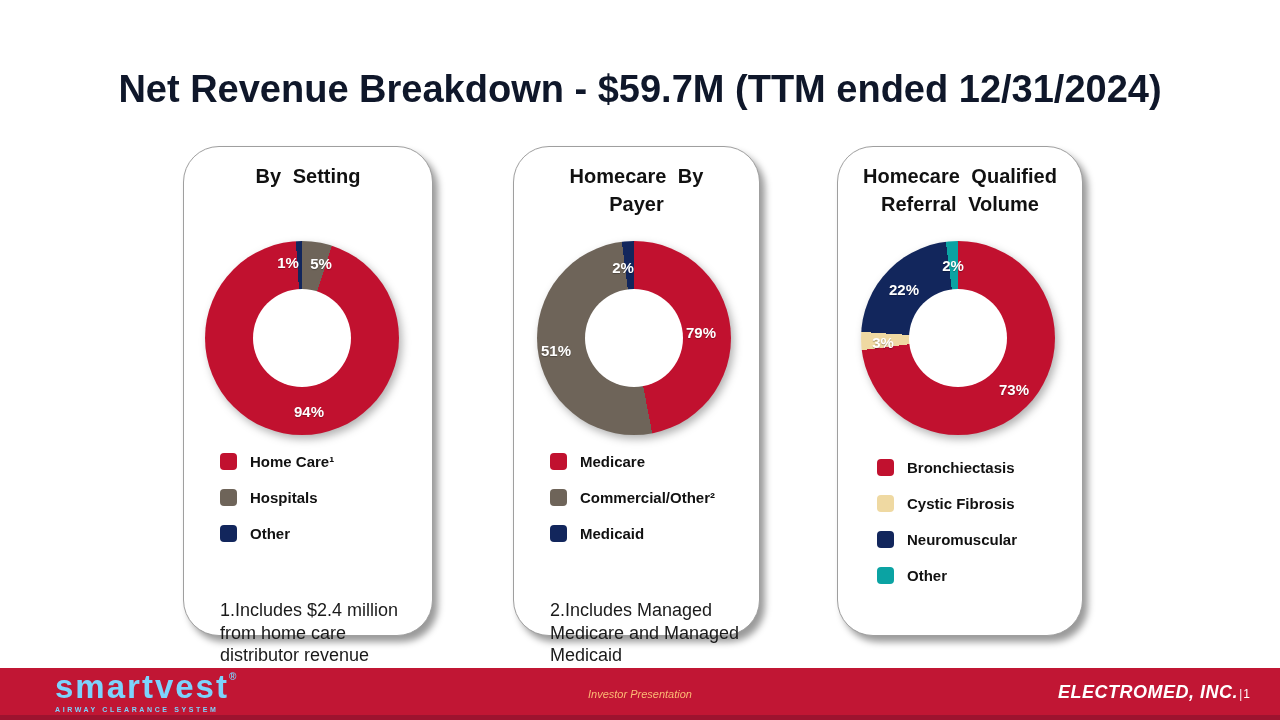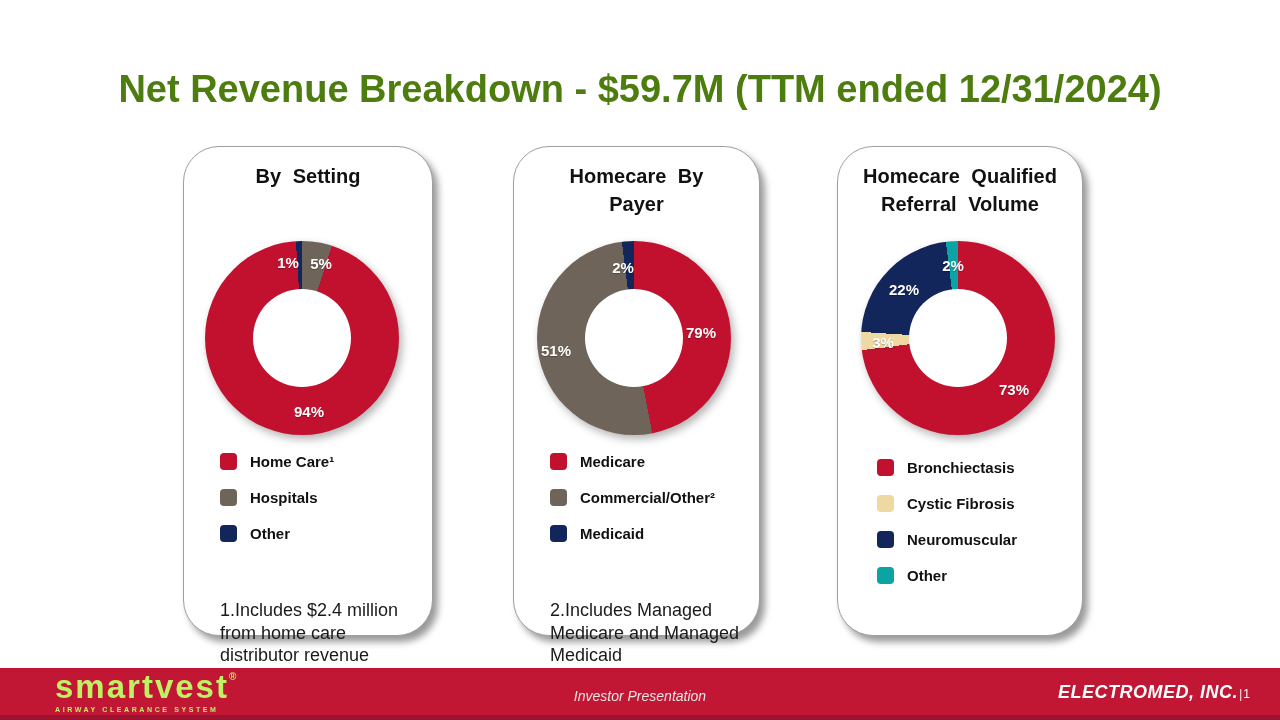--- a/index.html
+++ b/index.html
@@ -1,20 +1,20 @@
 <!DOCTYPE html>
 <html><head>
 <meta charset="utf-8">
 <style>
   html,body{margin:0;padding:0;}
   body{width:1280px;height:720px;background:#ffffff;font-family:"Liberation Sans",sans-serif;overflow:hidden;}
   .slide{position:relative;width:1280px;height:720px;background:#ffffff;}
 
   .title{position:absolute;top:68px;left:0;right:0;margin:0;text-align:center;
-         font-size:38px;font-weight:bold;color:#4d7c0f;letter-spacing:0px;}
+         font-size:38px;font-weight:bold;color:#0f172a;letter-spacing:0px;}
 
   
   .card{position:absolute;top:146px;height:488px;background:#ffffff;border:1px solid #9f9f9f;
         border-radius:36px;box-shadow:5px 6px 7px rgba(0,0,0,0.40);}
   .card-0{left:183px;width:248px;}
   .card-1{left:513px;width:245px;}
   .card-2{left:837px;width:244px;}
   .card-title{margin:15px 6px 0 6px;text-align:center;font-size:20px;line-height:1.4;
               font-weight:bold;color:#111;word-spacing:6px;white-space:pre-line;}
 
@@ -51,27 +51,27 @@
   .legend-row{display:flex;align-items:center;gap:13px;}
   .swatch{width:17px;height:17px;border-radius:4px;flex:0 0 auto;}
   .legend-label{font-size:15px;font-weight:bold;color:#111;white-space:nowrap;}
 
   .footnote{position:absolute;left:24px;top:440px;width:196px;margin:12px;
             font-size:18px;line-height:1.25;color:#1a1a1a;}
 
   
   .footer-bar{position:absolute;left:0;bottom:0;width:1280px;height:52px;background:#c11634;}
   .footer-strip{position:absolute;left:0;bottom:0;width:1280px;height:5px;background:#9d132f;}
-  .logo{position:absolute;left:55px;top:2px;color:#bef264;}
+  .logo{position:absolute;left:55px;top:2px;color:#7dd3fc;}
   .logo-word{font-size:33px;font-weight:bold;letter-spacing:2px;line-height:1;
              font-family:"Liberation Sans",sans-serif;}
   .logo-reg{font-size:10px;vertical-align:18px;letter-spacing:0;}
   .logo-tagline{font-size:7px;letter-spacing:2.6px;margin-top:3px;font-weight:bold;}
   .footer-center{position:absolute;left:0;right:0;top:20px;text-align:center;
-                 color:#e5e5e5;font-style:italic;font-size:14px;}
+                 color:#fdba74;font-style:italic;font-size:11px;}
   .footer-right{position:absolute;right:30px;top:14px;color:#ffffff;display:flex;
                 align-items:baseline;gap:1px;}
   .company{font-size:18px;font-weight:bold;font-style:italic;letter-spacing:0.5px;}
   .page-divider{font-size:13px;opacity:0.85;font-weight:normal;}
   .page-number{font-size:12px;}
 </style>
 </head>
 <body>
 
 <div class="slide">

